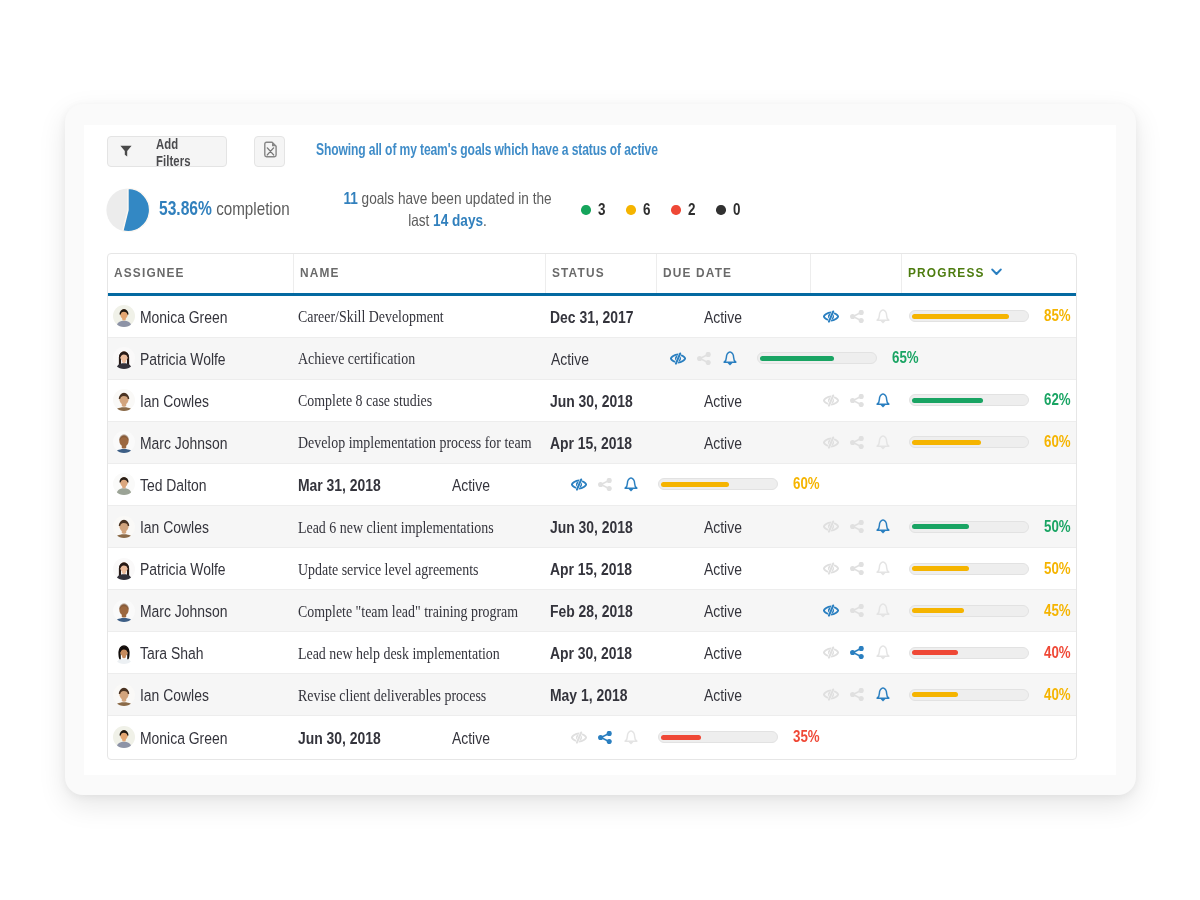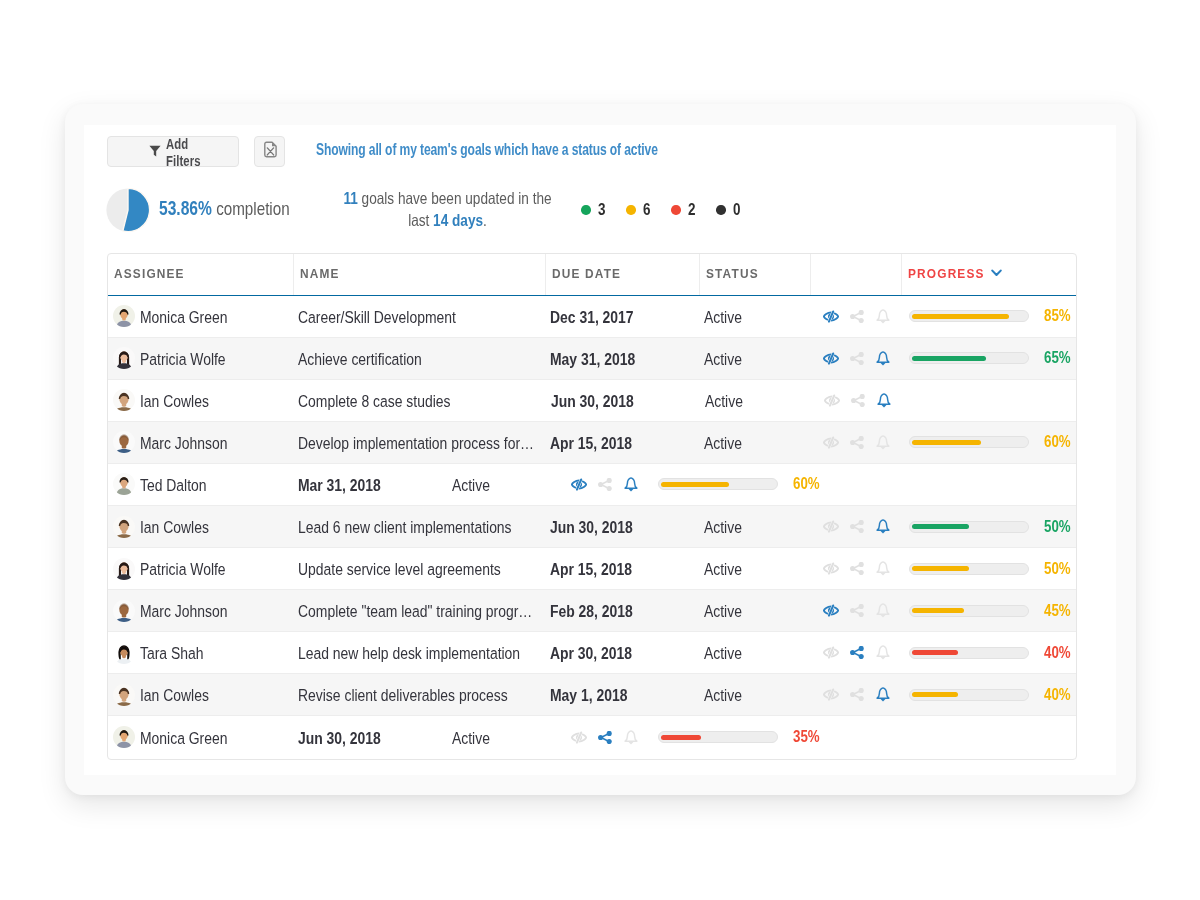--- a/index.html
+++ b/index.html
@@ -20,21 +20,21 @@
   }
 
   
   #toolbar { position:absolute; left:23px; top:11px; height:31px; }
   .btn {
     position:absolute; top:0; height:31px; background:#f5f5f5;
     border:1px solid #e4e4e4; border-radius:4px;
     display:flex; align-items:center; justify-content:center;
     cursor:pointer;
   }
-  #btn-filters { left:0; width:132px; gap:5px; padding-left:41px; justify-content:flex-start; }
+  #btn-filters { left:0; width:120px; gap:24px; padding-left:12px; justify-content:flex-start; }
   #btn-filters .lbl {
     font-size:15px; font-weight:700; color:#4b4b4e; letter-spacing:.1px;
     display:inline-block; transform:scaleX(.755); transform-origin:left center;
   }
   #btn-export { left:147px; width:31px; }
   #filter-note {
     position:absolute; left:209px; top:5px;
     font-size:16px; font-weight:700; color:#3f8cc8; letter-spacing:-.15px;
     white-space:nowrap;
     display:inline-block; transform:scaleX(.755); transform-origin:left center;
@@ -62,42 +62,42 @@
   .lg .dot { width:9.5px; height:9.5px; border-radius:50%; flex:none; }
   .lg .num { font-size:16px; font-weight:700; color:#2e2e2e; margin-left:7px;
              display:inline-block; transform:scaleX(.84); transform-origin:left center;}
 
   
   #table {
     position:absolute; left:23px; top:128px; width:970px;
     border:1px solid #e6e6e6; border-radius:4px; background:#fff;
     overflow:hidden;
   }
-  #thead { display:flex; height:41.5px; border-bottom:1px solid #0369a1; }
+  #thead { display:flex; height:41.5px; border-bottom:3px solid #0369a1; }
   #thead .th {
     display:flex; align-items:center; padding-left:6px; padding-bottom:2px;
     border-right:1px solid #ededed;
     font-size:13.2px; font-weight:700; color:#6a6a6a; letter-spacing:1.3px;
   }
   #thead .th > span:first-child { display:inline-block; transform:scaleX(.90); transform-origin:left center; margin-right:-10%; }
   #thead .th .sorticn { margin-left:14px !important; }
   #thead .th:last-child { border-right:none; }
   .c0 { width:186px; } .c1 { width:253px; } .c2 { width:154px;font-weight:bold; }
   .c3 { width:111px; } .c4 { width:92px; }  .c5 { width:174px; }
 
   .tr { display:flex; height:42.1px; border-bottom:1px solid #ededed; }
   .tr:last-child { border-bottom:none; }
   .tr.alt { background:#f6f6f6; }
   .tr .td { display:flex; align-items:center; padding-left:4px; font-size:16.3px; color:#34343c; }
   .tr .td .tx {
     white-space:nowrap; overflow:hidden; text-overflow:ellipsis;
     display:block; transform:scaleX(.855); transform-origin:left center;
     width:117%; position:relative; top:1px;
   }
-  .td.c1 { overflow:hidden; }
+  .td.c1 { overflow:hidden;font-family:Liberation Serif, serif; }
   .td.c1 .tx { width:277px; flex:none; }
   .avatar { width:22px; height:22px; border-radius:50%; overflow:hidden; flex:none; margin:0 5px 0 1px; }
   .avatar svg { display:block; }
   .td.c4 { gap:0; padding-left:7px; }
   .icn { width:26px; display:flex; align-items:center; justify-content:center; cursor:pointer; }
   .td.c5 { padding-left:7px; gap:0; }
   .pbar { position:relative; width:120px; height:12px; background:#eeeeee;
           border:1px solid #e2e2e2; border-radius:6px; flex:none; }
   .pfill { position:absolute; left:2px; top:2.5px; height:5px; border-radius:2.5px; }
   .pct { width:27px; text-align:left; font-size:16px; font-weight:700; margin-left:15px;
@@ -162,30 +162,30 @@
   </div>
 
   <div id="table">
     <div id="thead">
           <div class="th c0">
             <span>ASSIGNEE</span>
           </div>
           <div class="th c1">
             <span>NAME</span>
           </div>
+          <div class="th c3">
+            <span>STATUS</span>
+          </div>
           <div class="th c2">
             <span>DUE DATE</span>
           </div>
-          <div class="th c3">
-            <span>STATUS</span>
-          </div>
           <div class="th c4">
             <span></span>
           </div>
-          <div class="th c5" style="color: #ef4444;">
+          <div class="th c5" style="color: #4d7c0f;">
             <span>PROGRESS</span>
             <span class="sorticn" style="margin-left:7px;display:flex">
               <svg width="11" height="8" viewBox="0 0 11 8">
                 <path d="M1.3 1.6 L5.5 6.0 L9.7 1.6" fill="none" stroke="#2a7fc0" stroke-width="2.1" stroke-linecap="round" stroke-linejoin="round"></path>
               </svg>
             </span>
           </div>
         </div>
     <div id="tbody">
           <div class="tr">
@@ -251,23 +251,20 @@
                   <rect x="8.68" y="10.95" width="3.64" height="4.32" rx="1.4" fill="#ecbb9b"></rect>
                   <ellipse cx="10.5" cy="8.9" rx="3.82" ry="4.55" fill="#ecbb9b"></ellipse>
                   <path d="M5.84 9.8 A4.66 5.55 0 0 1 15.16 9.8 L13.56 9.7 C13.79 8.08 12.26 7.08 10.35 7.08 C8.51 7.08 7.29 8.45 7.44 9.7 Z" fill="#271a16"></path>
                 </svg>
               </span>
               <span class="tx">Patricia Wolfe</span>
             </div>
             <div class="td c1">
               <span class="tx">Achieve certification</span>
             </div>
-            <div class="td c2">
-              <span class="tx">May 31, 2018</span>
-            </div>
             <div class="td c3">
               <span class="tx">Active</span>
             </div>
             <div class="td c4">
               <span class="icn">
                 <svg width="16" height="13" viewBox="0 0 16 13">
                   <path d="M8 2.5 C11.9 2.5 14.6 5.0 15.2 6.5 C14.6 8.0 11.9 10.5 8 10.5 C4.1 10.5 1.4 8.0 0.8 6.5 C1.4 5.0 4.1 2.5 8 2.5 Z" fill="none" stroke="#2a7fc0" stroke-width="1.9" stroke-linejoin="miter"></path>
                   <circle cx="8" cy="6.5" r="2.1" fill="none" stroke="#2a7fc0" stroke-width="1.9"></circle>
                   <path d="M10.2 1.5 L5.9 11.6" stroke="#f6f6f6" stroke-width="3.0" stroke-linecap="round"></path>
                   <path d="M10.2 1.5 L5.9 11.6" stroke="#2a7fc0" stroke-width="2.0" stroke-linecap="round"></path>
@@ -333,20 +330,26 @@
                   <circle cx="11.2" cy="2.4" r="2.55" fill="#e0e0e0"></circle>
                   <circle cx="11.2" cy="10.6" r="2.55" fill="#e0e0e0"></circle>
                 </svg>
               </span>
               <span class="icn">
                 <svg width="14" height="15" viewBox="0 0 14 15">
                   <path d="M7 0.9 C9.3 1.6 10.6 3.7 10.6 6.3 C10.6 8.8 11.4 10.2 12.9 11.2 L1.1 11.2 C2.6 10.2 3.4 8.8 3.4 6.3 C3.4 3.7 4.7 1.6 7 0.9 Z" fill="none" stroke="#2a7fc0" stroke-width="1.5" stroke-linejoin="round" stroke-linecap="round"></path>
                   <path d="M4.3 11.8 L9.7 11.8 L7 14.4 Z" fill="#2a7fc0"></path>
                 </svg>
               </span>
+            </div>
+            <div class="td c5">
+              <span class="pbar">
+                <span class="pfill" style="width:70.7px;background:#19a463"></span>
+              </span>
+              <span class="pct" style="color:#19a463">62%</span>
             </div>
           </div>
           <div class="tr alt">
             <div class="td c0">
               <span class="avatar">
                 <svg width="22" height="22" viewBox="0 0 21 21">
                   <rect width="21" height="21" fill="#fafafa"></rect>
                   <path d="M10.5 17.2 C16.07 17.2 18.72 19.4 19.09 21 L1.91 21 C2.29 19.4 4.93 17.2 10.5 17.2 Z" fill="#3e5f86"></path>
                   <rect x="8.38" y="11.79" width="4.24" height="5.03" rx="1.4" fill="#9c6840"></rect>
                   <ellipse cx="10.5" cy="9.4" rx="4.45" ry="5.3" fill="#9c6840"></ellipse>

